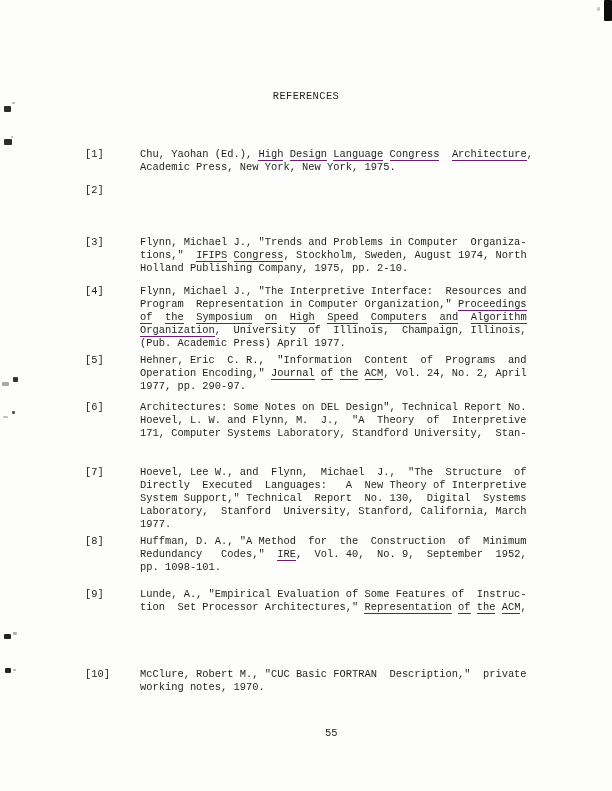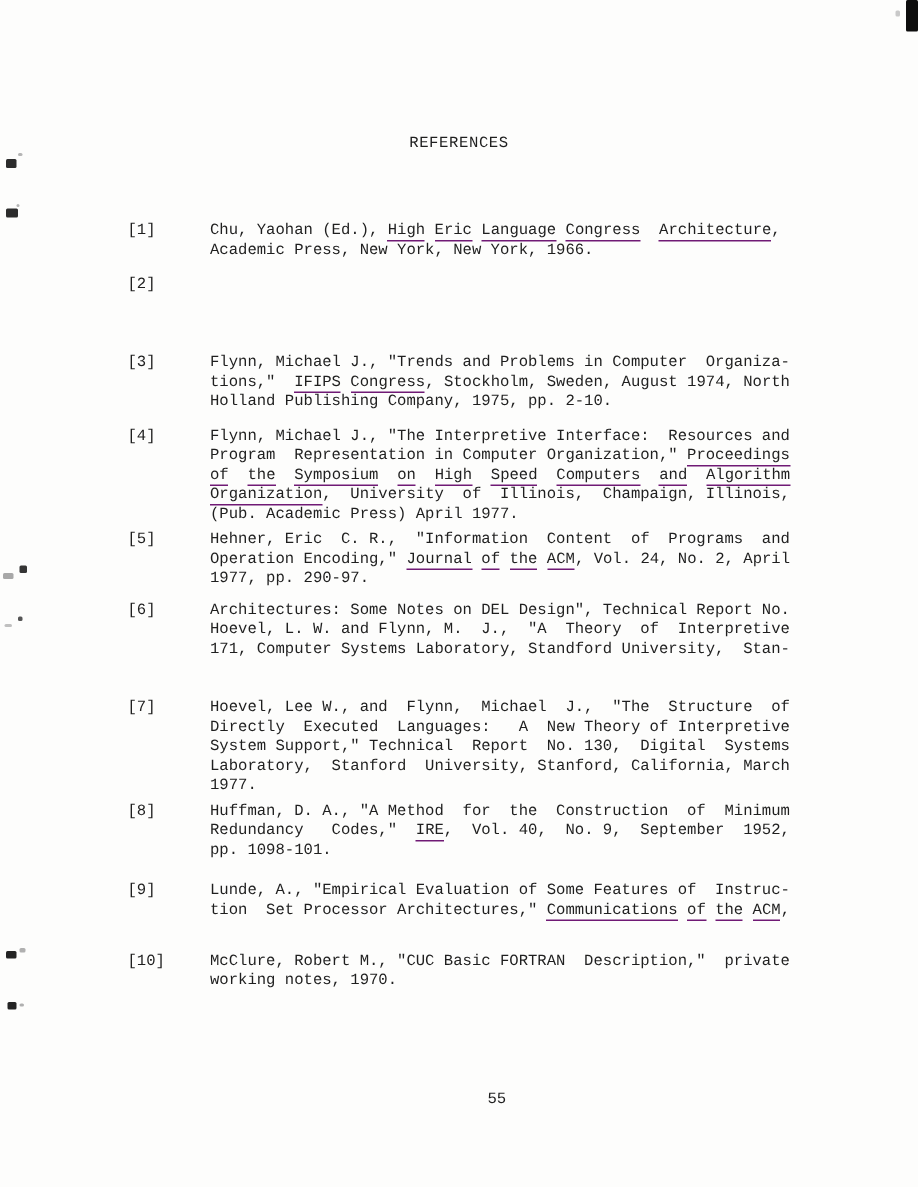--- a/index.html
+++ b/index.html
@@ -27,21 +27,21 @@
   .art{position:absolute;border-radius:1px;}
 </style>
 </head>
 <body>
 
 <div class="page">
   <div class="heading">REFERENCES</div>
   <div>
       <div class="ref" style="top: 148px;">
         <span class="num">[1]</span>
-        <div class="rbody"><div class="line">Chu, Yaohan (Ed.), <span class="u">High</span> <span class="u">Eric</span> <span class="u">Language</span> <span class="u">Congress</span>  <span class="u">Architecture</span>,</div><div class="line">Academic Press, New York, New York, 1966.</div></div>
+        <div class="rbody"><div class="line">Chu, Yaohan (Ed.), <span class="u">High</span> <span class="u">Design</span> <span class="u">Language</span> <span class="u">Congress</span>  <span class="u">Architecture</span>,</div><div class="line">Academic Press, New York, New York, 1975.</div></div>
       </div>
       <div class="ref" style="top: 184px;">
         <span class="num">[2]</span>
       </div>
       <div class="ref" style="top: 236px;">
         <span class="num">[3]</span>
         <div class="rbody"><div class="line">Flynn, Michael J., "Trends and Problems in Computer  Organiza-</div><div class="line">tions,"  <span class="u">IFIPS</span> <span class="u">Congress</span>, Stockholm, Sweden, August 1974, North</div><div class="line">Holland Publishing Company, 1975, pp. 2-10.</div></div>
       </div>
       <div class="ref" style="top: 285px;">
         <span class="num">[4]</span>
@@ -58,23 +58,23 @@
       <div class="ref" style="top: 466px;">
         <span class="num">[7]</span>
         <div class="rbody"><div class="line">Hoevel, Lee W., and  Flynn,  Michael  J.,  "The  Structure  of</div><div class="line">Directly  Executed  Languages:   A  New Theory of Interpretive</div><div class="line">System Support," Technical  Report  No. 130,  Digital  Systems</div><div class="line">Laboratory,  Stanford  University, Stanford, California, March</div><div class="line">1977.</div></div>
       </div>
       <div class="ref" style="top: 535px;">
         <span class="num">[8]</span>
         <div class="rbody"><div class="line">Huffman, D. A., "A Method  for  the  Construction  of  Minimum</div><div class="line">Redundancy   Codes,"  <span class="u">IRE</span>,  Vol. 40,  No. 9,  September  1952,</div><div class="line">pp. 1098-101.</div></div>
       </div>
       <div class="ref" style="top: 588px;">
         <span class="num">[9]</span>
-        <div class="rbody"><div class="line">Lunde, A., "Empirical Evaluation of Some Features of  Instruc-</div><div class="line">tion  Set Processor Architectures," <span class="u">Communications</span> <span class="u">of</span> <span class="u">the</span> <span class="u">ACM</span>,</div></div>
+        <div class="rbody"><div class="line">Lunde, A., "Empirical Evaluation of Some Features of  Instruc-</div><div class="line">tion  Set Processor Architectures," <span class="u">Representation</span> <span class="u">of</span> <span class="u">the</span> <span class="u">ACM</span>,</div></div>
       </div>
-      <div class="ref" style="top: 635px;">
+      <div class="ref" style="top: 668px;">
         <span class="num">[10]</span>
         <div class="rbody"><div class="line">McClure, Robert M., "CUC Basic FORTRAN  Description,"  private</div><div class="line">working notes, 1970.</div></div>
       </div>
     </div>
   <div class="page-number">55</div>
   <div>
       <div class="art" style="left: 604px; top: 0px; width: 8px; height: 21px; background: rgb(13, 13, 13);"></div>
       <div class="art" style="left: 597px; top: 7px; width: 3px; height: 4px; background: rgb(201, 201, 201);"></div>
       <div class="art" style="left: 4px; top: 106px; width: 7px; height: 6px; background: rgb(44, 44, 44);"></div>
       <div class="art" style="left: 12px; top: 102px; width: 3px; height: 2px; background: rgb(181, 181, 181);"></div>

